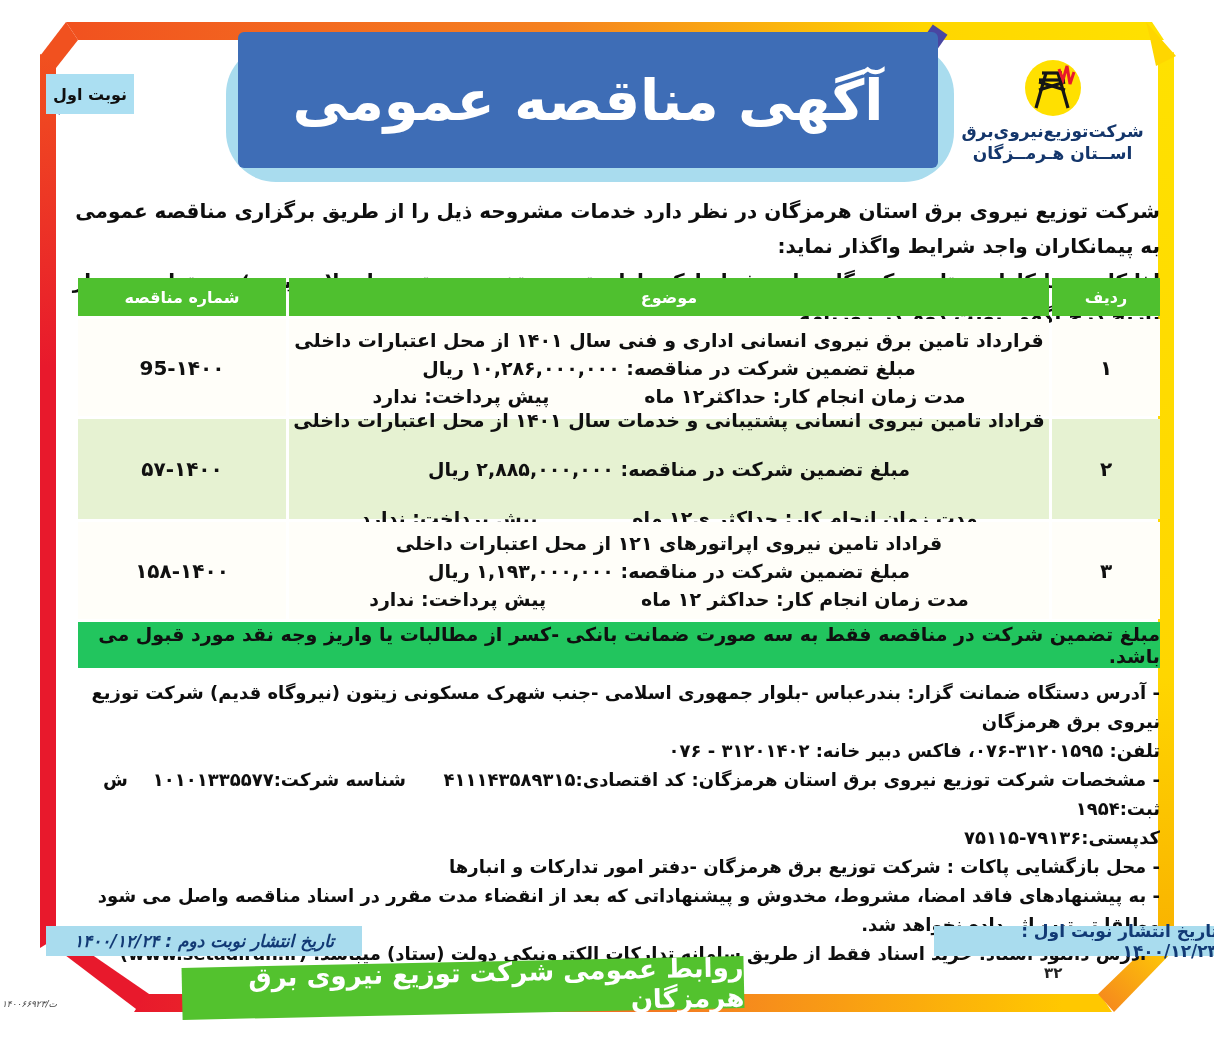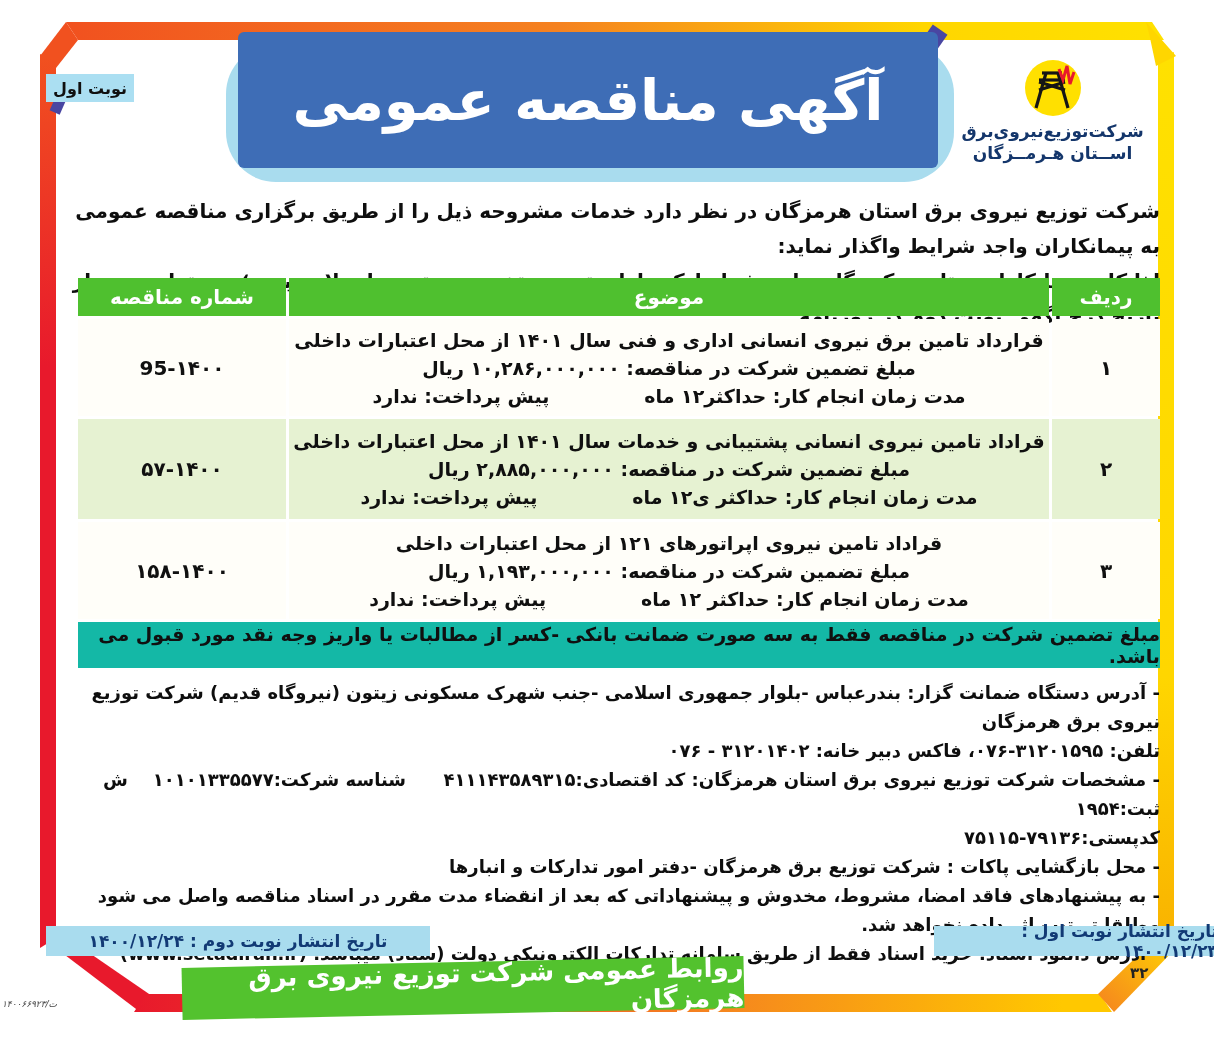--- a/index.html
+++ b/index.html
@@ -2,60 +2,60 @@
 <html lang="fa" dir="rtl"><head>
 <meta charset="utf-8">
 <style>
   html,body{margin:0;padding:0;background:#ffffff;}
   .page{position:relative;width:1214px;height:1039px;background:#ffffff;overflow:hidden;
         font-family:"DejaVu Sans",sans-serif;direction:rtl;}
   .frame{position:absolute;left:0;top:0;z-index:1;}
   
   .micro{position:absolute;left:2px;top:999px;z-index:0;font-size:9px;color:#444;direction:rtl;font-style:italic;}
   
-  .badge{position:absolute;left:46px;top:74px;width:88px;height:28px;background:#abdff2;z-index:3;
+  .badge{position:absolute;left:46px;top:74px;width:88px;height:40px;background:#abdff2;z-index:3;
          display:flex;align-items:center;justify-content:center;font-size:16px;font-weight:bold;color:#101010;}
   .badge-accent{position:absolute;left:52px;top:99px;width:11px;height:14px;background:#4946a2;transform:rotate(24deg);z-index:2;}
   
   .header-shadow{position:absolute;left:226px;top:44px;width:728px;height:138px;border-radius:50px;background:#a9dcee;z-index:2;}
   .header-accent{position:absolute;left:926px;top:28px;width:18px;height:18px;background:#4946a2;transform:rotate(35deg);z-index:2;}
   .header-box{position:absolute;left:238px;top:32px;width:700px;height:136px;border-radius:6px;background:#3e6db6;z-index:3;
               display:flex;align-items:center;justify-content:center;}
   .header-box span{color:#ffffff;font-size:56px;font-weight:bold;letter-spacing:-1px;}
   
   .logo{position:absolute;left:960px;top:58px;width:185px;z-index:2;text-align:center;}
   .logo svg{display:block;margin:0 auto;}
   .logo-text{margin-top:2px;color:#14366b;font-weight:bold;font-size:17px;line-height:22px;}
   
   .intro{position:absolute;left:54px;top:194px;width:1106px;z-index:2;color:#0e0e0e;
          font-size:20px;font-weight:bold;text-align:right;line-height:35px;letter-spacing:-0.2px;}
   
   .tender-table{position:absolute;left:78px;top:278px;width:1082px;z-index:2;display:grid;direction:rtl;
                 grid-template-columns:108px 760px 208px;grid-template-rows:38px 97px 100px 97px 46px;gap:3px;}
   .th{background:#4fc02f;color:#ffffff;display:flex;align-items:center;justify-content:center;
-      font-size:20px;font-weight:bold;}
+      font-size:16px;font-weight:bold;}
   .cell{display:flex;align-items:center;justify-content:center;font-weight:bold;color:#101010;}
   .row-white{background:#fffef9;}
-  .row-green{background:#e6f2d2;}
+  .row-green{background:#e6f2d2;gap:21px;}
   .num{font-size:20px;}
   .subject{flex-direction:column;font-size:19px;line-height:28px;text-align:center;}
   .subject-line3{display:flex;justify-content:center;gap:95px;width:100%;}
-  .note{grid-column:1 / span 3;background:#14b8a6;display:flex;align-items:center;justify-content:center;
+  .note{grid-column:1 / span 3;background:#22c55e;display:flex;align-items:center;justify-content:center;
         font-size:19px;font-weight:bold;color:#101010;}
   
   .details{position:absolute;left:54px;top:678px;width:1106px;z-index:2;direction:rtl;text-align:right;
            color:#0e0e0e;font-size:18px;font-weight:bold;letter-spacing:-0.2px;}
   .detail-line{line-height:29px;white-space:pre-wrap;}
   .detail-indent{padding-right:46px;}
   
   .date-box{position:absolute;top:926px;height:30px;background:#a9dcee;z-index:4;display:flex;
             align-items:center;justify-content:center;color:#123a75;font-size:17px;font-weight:bold;}
   .date-first{left:934px;width:284px;}
-  .date-second{left:46px;width:384px;}
-  .page-number{position:absolute;left:1130px;top:964px;z-index:4;font-size:15px;font-weight:bold;color:#222;}
+  .date-second{left:46px;width:316px;font-style:italic;}
+  .page-number{position:absolute;left:1044px;top:964px;z-index:4;font-size:15px;font-weight:bold;color:#222;}
   .ribbon{position:absolute;left:182px;top:962px;width:562px;height:52px;background:#53c22e;z-index:4;
           transform:rotate(-1.2deg);display:flex;align-items:center;justify-content:center;}
   .ribbon span{color:#ffffff;font-size:26px;font-weight:bold;}
 </style>
 </head>
 <body>
 
 <div class="page">
 
   <svg class="frame" width="1214" height="1039" viewBox="0 0 1214 1039">

